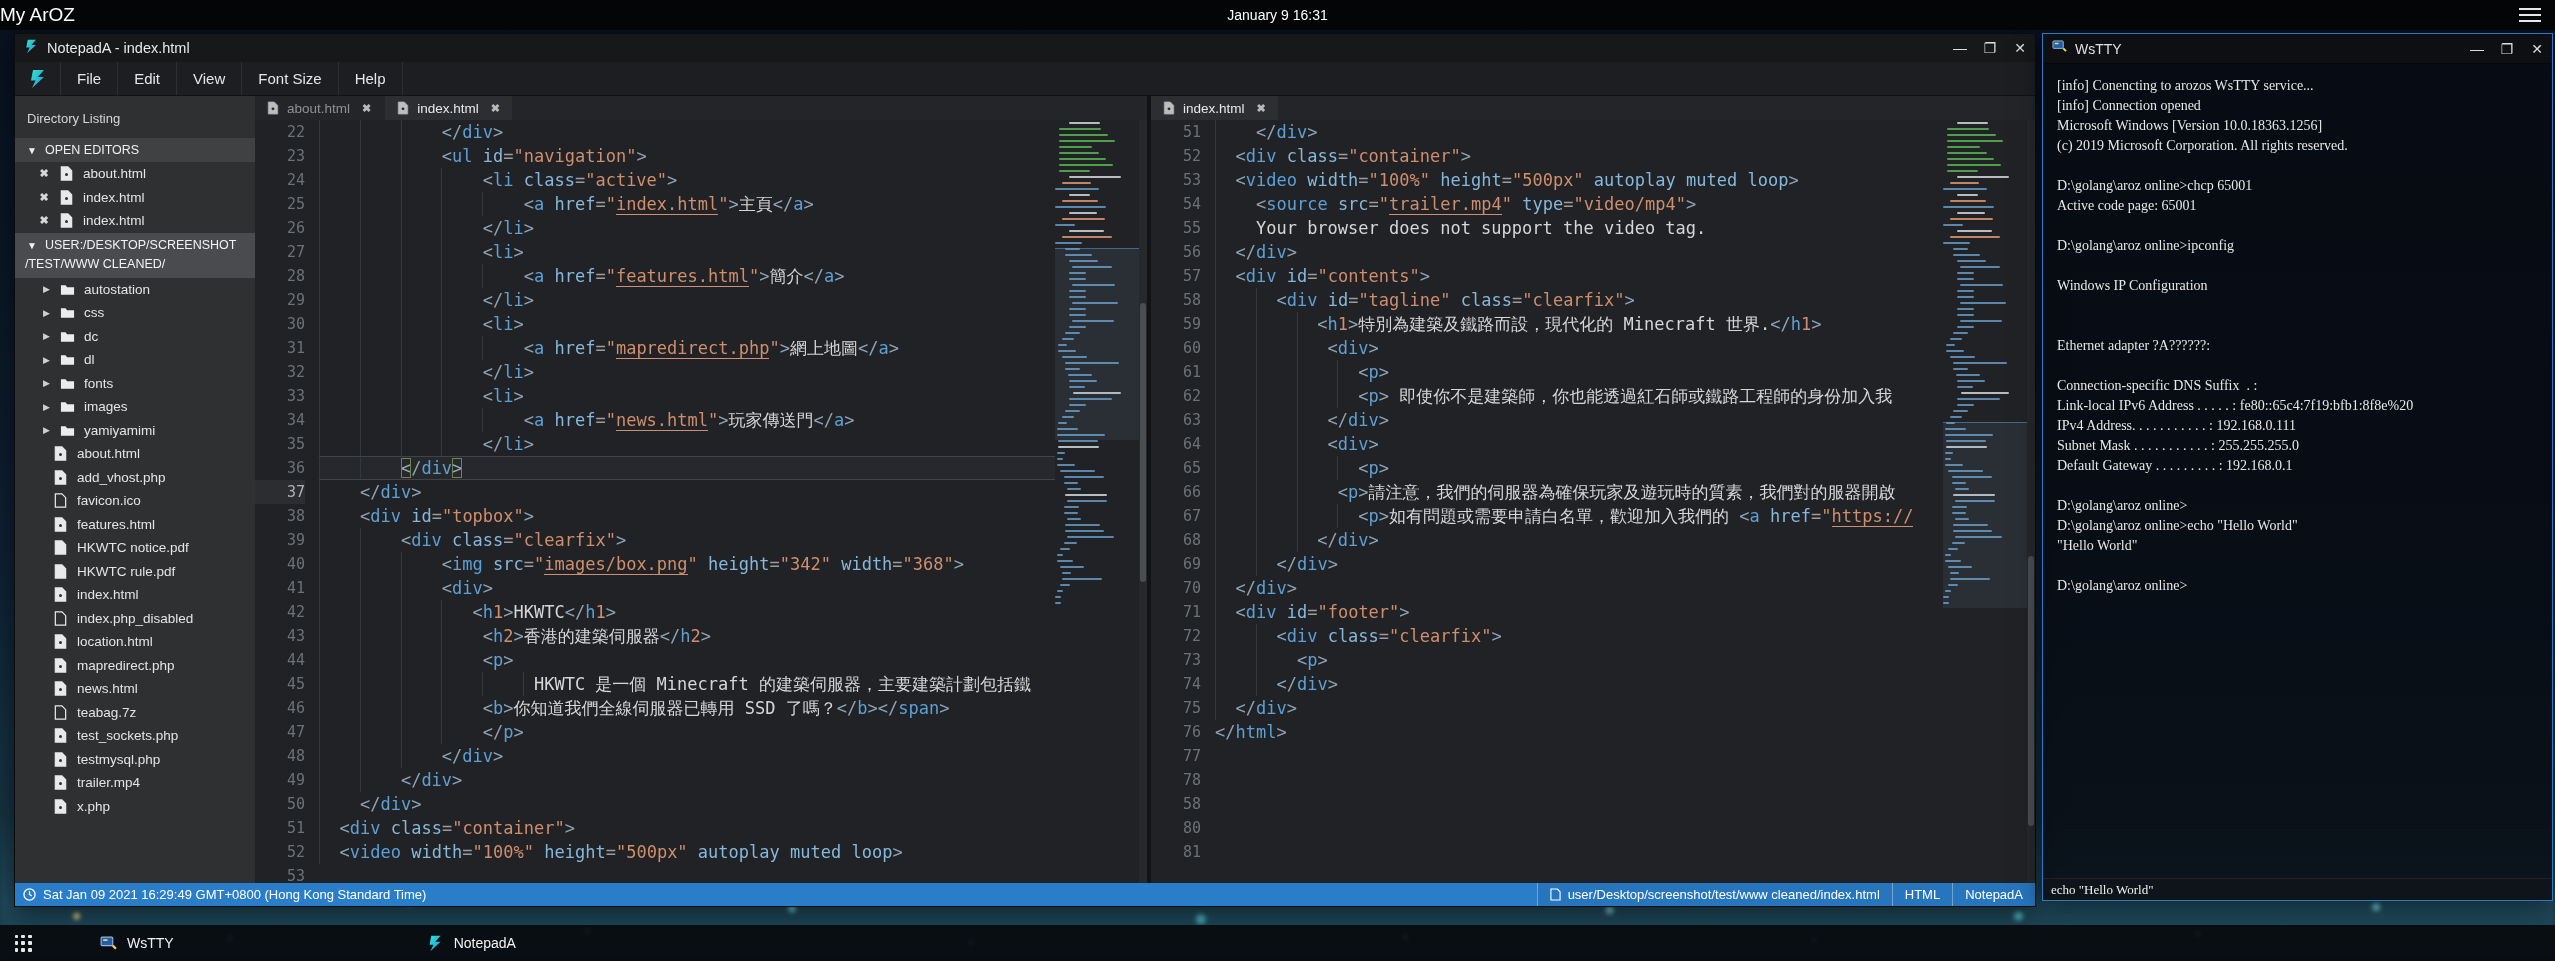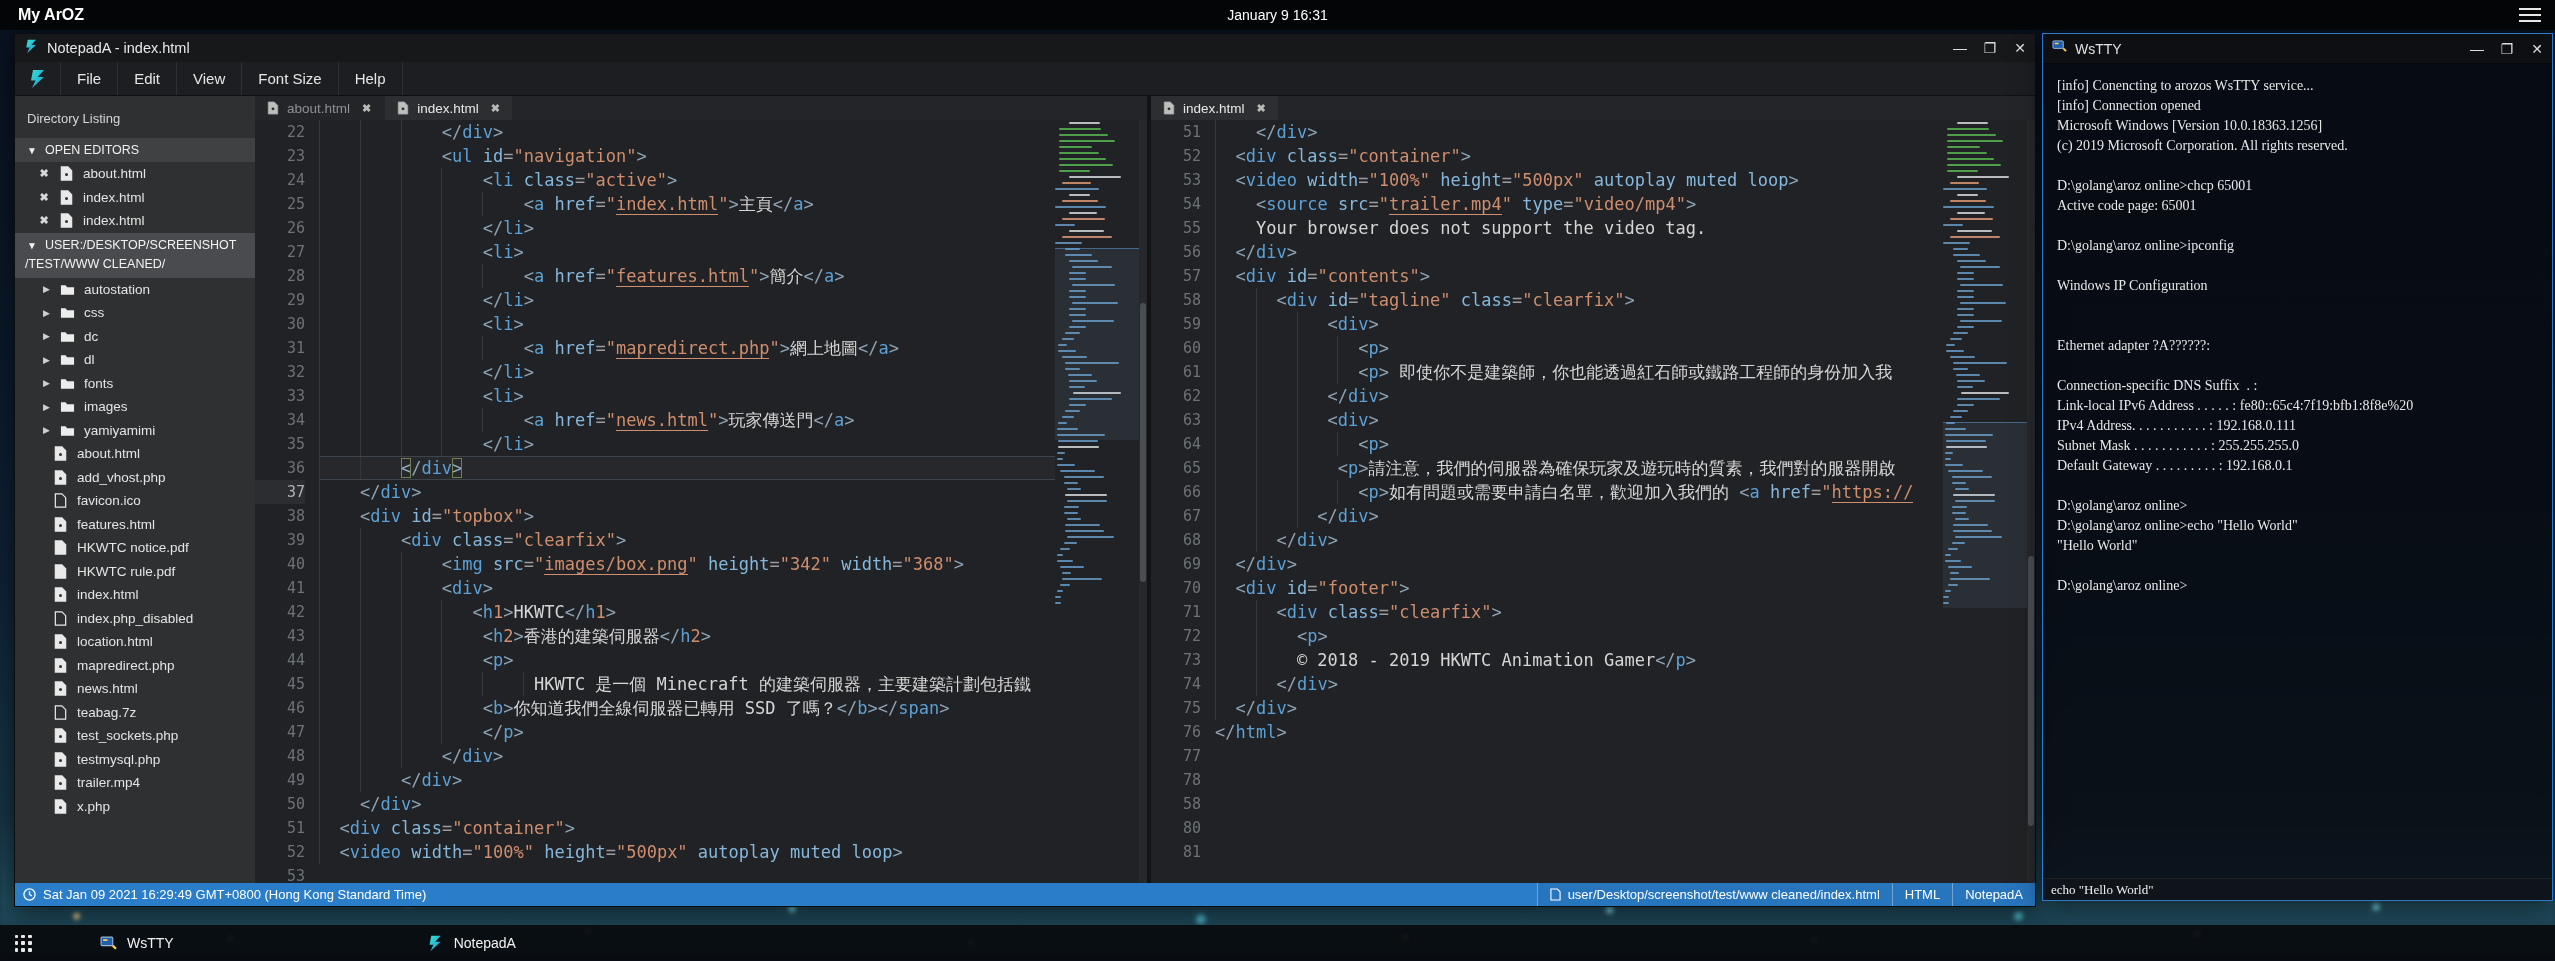--- a/index.html
+++ b/index.html
@@ -23,21 +23,21 @@
       radial-gradient(4px 4px at 71% 86%, #e8f4ff 0 40%, transparent 70%),
       radial-gradient(8px 8px at 79% 70%, #54c2d2 0 40%, transparent 70%),
       radial-gradient(5px 5px at 86% 82%, #ffe2a0 0 40%, transparent 70%),
       radial-gradient(7px 7px at 93% 64%, #6fd3e0 0 40%, transparent 70%),
       linear-gradient(180deg, transparent 0%, rgba(60,150,170,.25) 60%, rgba(25,60,80,.5) 100%);
   }
 
   
   .topbar { position:absolute; left:0; top:0; width:100%; height:30px; background:#040507;
     display:flex; align-items:center; color:#fff; z-index:50; }
-  .topbar .brand { font-size:16px; font-weight:bold; margin-left:18px; }
+  .topbar .brand { font-size:19px; font-weight:normal; }
   .topbar .clock { position:absolute; left:50%; transform:translateX(-50%); font-size:14px; }
   .topbar .burger { position:absolute; right:14px; top:8px; width:22px; height:14px; cursor:pointer; }
   .topbar .burger i { display:block; height:2px; background:#e8e8e8; margin-bottom:4px; }
 
   
   .window { position:absolute; display:flex; flex-direction:column; }
   .tbtn { width:30px; text-align:center; color:#dcdcdc; font-size:14px; line-height:28px; cursor:pointer; }
 
   
   .notepad { left:14px; top:33px; width:2022px; height:874px; background:#212225;
@@ -603,35 +603,35 @@
             </div>
             <div class="code">
               <div class="cl"><span class="guides" style="width:40.8px"></span><span>    </span><span class="tk-p">&lt;/</span><span class="tk-t">div</span><span class="tk-p">&gt;</span></div>
               <div class="cl"><span class="guides" style="width:20.4px"></span><span>  </span><span class="tk-p">&lt;</span><span class="tk-t">div</span><span> </span><span class="tk-a">class</span><span class="tk-o">=</span><span class="tk-s">"container"</span><span class="tk-p">&gt;</span></div>
               <div class="cl"><span class="guides" style="width:20.4px"></span><span>  </span><span class="tk-p">&lt;</span><span class="tk-t">video</span><span> </span><span class="tk-a">width</span><span class="tk-o">=</span><span class="tk-s">"100%"</span><span> </span><span class="tk-a">height</span><span class="tk-o">=</span><span class="tk-s">"500px"</span><span> </span><span class="tk-a">autoplay</span><span> </span><span class="tk-a">muted</span><span> </span><span class="tk-a">loop</span><span class="tk-p">&gt;</span></div>
               <div class="cl"><span class="guides" style="width:40.8px"></span><span>    </span><span class="tk-p">&lt;</span><span class="tk-t">source</span><span> </span><span class="tk-a">src</span><span class="tk-o">=</span><span class="tk-s">"</span><span class="tk-u">trailer.mp4</span><span class="tk-s">"</span><span> </span><span class="tk-a">type</span><span class="tk-o">=</span><span class="tk-s">"video/mp4"</span><span class="tk-p">&gt;</span></div>
               <div class="cl"><span class="guides" style="width:40.8px"></span><span>    </span><span class="tk-x">Your browser does not support the video tag.</span></div>
               <div class="cl"><span class="guides" style="width:20.4px"></span><span>  </span><span class="tk-p">&lt;/</span><span class="tk-t">div</span><span class="tk-p">&gt;</span></div>
               <div class="cl"><span class="guides" style="width:20.4px"></span><span>  </span><span class="tk-p">&lt;</span><span class="tk-t">div</span><span> </span><span class="tk-a">id</span><span class="tk-o">=</span><span class="tk-s">"contents"</span><span class="tk-p">&gt;</span></div>
               <div class="cl"><span class="guides" style="width:61.2px"></span><span>      </span><span class="tk-p">&lt;</span><span class="tk-t">div</span><span> </span><span class="tk-a">id</span><span class="tk-o">=</span><span class="tk-s">"tagline"</span><span> </span><span class="tk-a">class</span><span class="tk-o">=</span><span class="tk-s">"clearfix"</span><span class="tk-p">&gt;</span></div>
+              <div class="cl"><span class="guides" style="width:102.0px"></span><span>          </span><span class="tk-p">&lt;</span><span class="tk-t">h</span><span class="tk-n">1</span><span class="tk-p">&gt;</span><span class="tk-x">特別為建築及鐵路而設，現代化的 Minecraft 世界.</span><span class="tk-p">&lt;/</span><span class="tk-t">h</span><span class="tk-n">1</span><span class="tk-p">&gt;</span></div>
               <div class="cl"><span class="guides" style="width:112.2px"></span><span>           </span><span class="tk-p">&lt;</span><span class="tk-t">div</span><span class="tk-p">&gt;</span></div>
               <div class="cl"><span class="guides" style="width:142.8px"></span><span>              </span><span class="tk-p">&lt;</span><span class="tk-t">p</span><span class="tk-p">&gt;</span></div>
               <div class="cl"><span class="guides" style="width:142.8px"></span><span>              </span><span class="tk-p">&lt;</span><span class="tk-t">p</span><span class="tk-p">&gt;</span><span class="tk-x"> 即使你不是建築師，你也能透過紅石師或鐵路工程師的身份加入我</span></div>
               <div class="cl"><span class="guides" style="width:112.2px"></span><span>           </span><span class="tk-p">&lt;/</span><span class="tk-t">div</span><span class="tk-p">&gt;</span></div>
               <div class="cl"><span class="guides" style="width:112.2px"></span><span>           </span><span class="tk-p">&lt;</span><span class="tk-t">div</span><span class="tk-p">&gt;</span></div>
               <div class="cl"><span class="guides" style="width:142.8px"></span><span>              </span><span class="tk-p">&lt;</span><span class="tk-t">p</span><span class="tk-p">&gt;</span></div>
               <div class="cl"><span class="guides" style="width:122.4px"></span><span>            </span><span class="tk-p">&lt;</span><span class="tk-t">p</span><span class="tk-p">&gt;</span><span class="tk-x">請注意，我們的伺服器為確保玩家及遊玩時的質素，我們對的服器開啟</span></div>
               <div class="cl"><span class="guides" style="width:142.8px"></span><span>              </span><span class="tk-p">&lt;</span><span class="tk-t">p</span><span class="tk-p">&gt;</span><span class="tk-x">如有問題或需要申請白名單，歡迎加入我們的 </span><span class="tk-p">&lt;</span><span class="tk-t">a</span><span> </span><span class="tk-a">href</span><span class="tk-o">=</span><span class="tk-s">"</span><span class="tk-u">https://</span></div>
               <div class="cl"><span class="guides" style="width:102.0px"></span><span>          </span><span class="tk-p">&lt;/</span><span class="tk-t">div</span><span class="tk-p">&gt;</span></div>
               <div class="cl"><span class="guides" style="width:61.2px"></span><span>      </span><span class="tk-p">&lt;/</span><span class="tk-t">div</span><span class="tk-p">&gt;</span></div>
               <div class="cl"><span class="guides" style="width:20.4px"></span><span>  </span><span class="tk-p">&lt;/</span><span class="tk-t">div</span><span class="tk-p">&gt;</span></div>
               <div class="cl"><span class="guides" style="width:20.4px"></span><span>  </span><span class="tk-p">&lt;</span><span class="tk-t">div</span><span> </span><span class="tk-a">id</span><span class="tk-o">=</span><span class="tk-s">"footer"</span><span class="tk-p">&gt;</span></div>
               <div class="cl"><span class="guides" style="width:61.2px"></span><span>      </span><span class="tk-p">&lt;</span><span class="tk-t">div</span><span> </span><span class="tk-a">class</span><span class="tk-o">=</span><span class="tk-s">"clearfix"</span><span class="tk-p">&gt;</span></div>
               <div class="cl"><span class="guides" style="width:81.6px"></span><span>        </span><span class="tk-p">&lt;</span><span class="tk-t">p</span><span class="tk-p">&gt;</span></div>
-              <div class="cl"><span class="guides" style="width:81.6px"></span><span>        </span><span class="tk-x">© 2018 - 2019 HKWTC Animation Gamer</span><span class="tk-p">&lt;/</span><span class="tk-t">p</span><span class="tk-p">&gt;</span></div>
               <div class="cl"><span class="guides" style="width:61.2px"></span><span>      </span><span class="tk-p">&lt;/</span><span class="tk-t">div</span><span class="tk-p">&gt;</span></div>
               <div class="cl"><span class="guides" style="width:20.4px"></span><span>  </span><span class="tk-p">&lt;/</span><span class="tk-t">div</span><span class="tk-p">&gt;</span></div>
               <div class="cl"><span class="guides" style="width:0.0px"></span><span class="tk-p">&lt;/</span><span class="tk-t">html</span><span class="tk-p">&gt;</span></div>
             </div>
             <div class="mini">
               <div class="mmbar" style="margin-left:14px;width:31px;background:#b9bcbf"></div>
               <div class="mmbar" style="margin-left:4px;width:42px;background:#4e9e4a"></div>
               <div class="mmbar" style="margin-left:4px;width:49px;background:#4e9e4a"></div>
               <div class="mmbar" style="margin-left:4px;width:56px;background:#4e9e4a"></div>
               <div class="mmbar" style="margin-left:4px;width:33px;background:#4e9e4a"></div>

